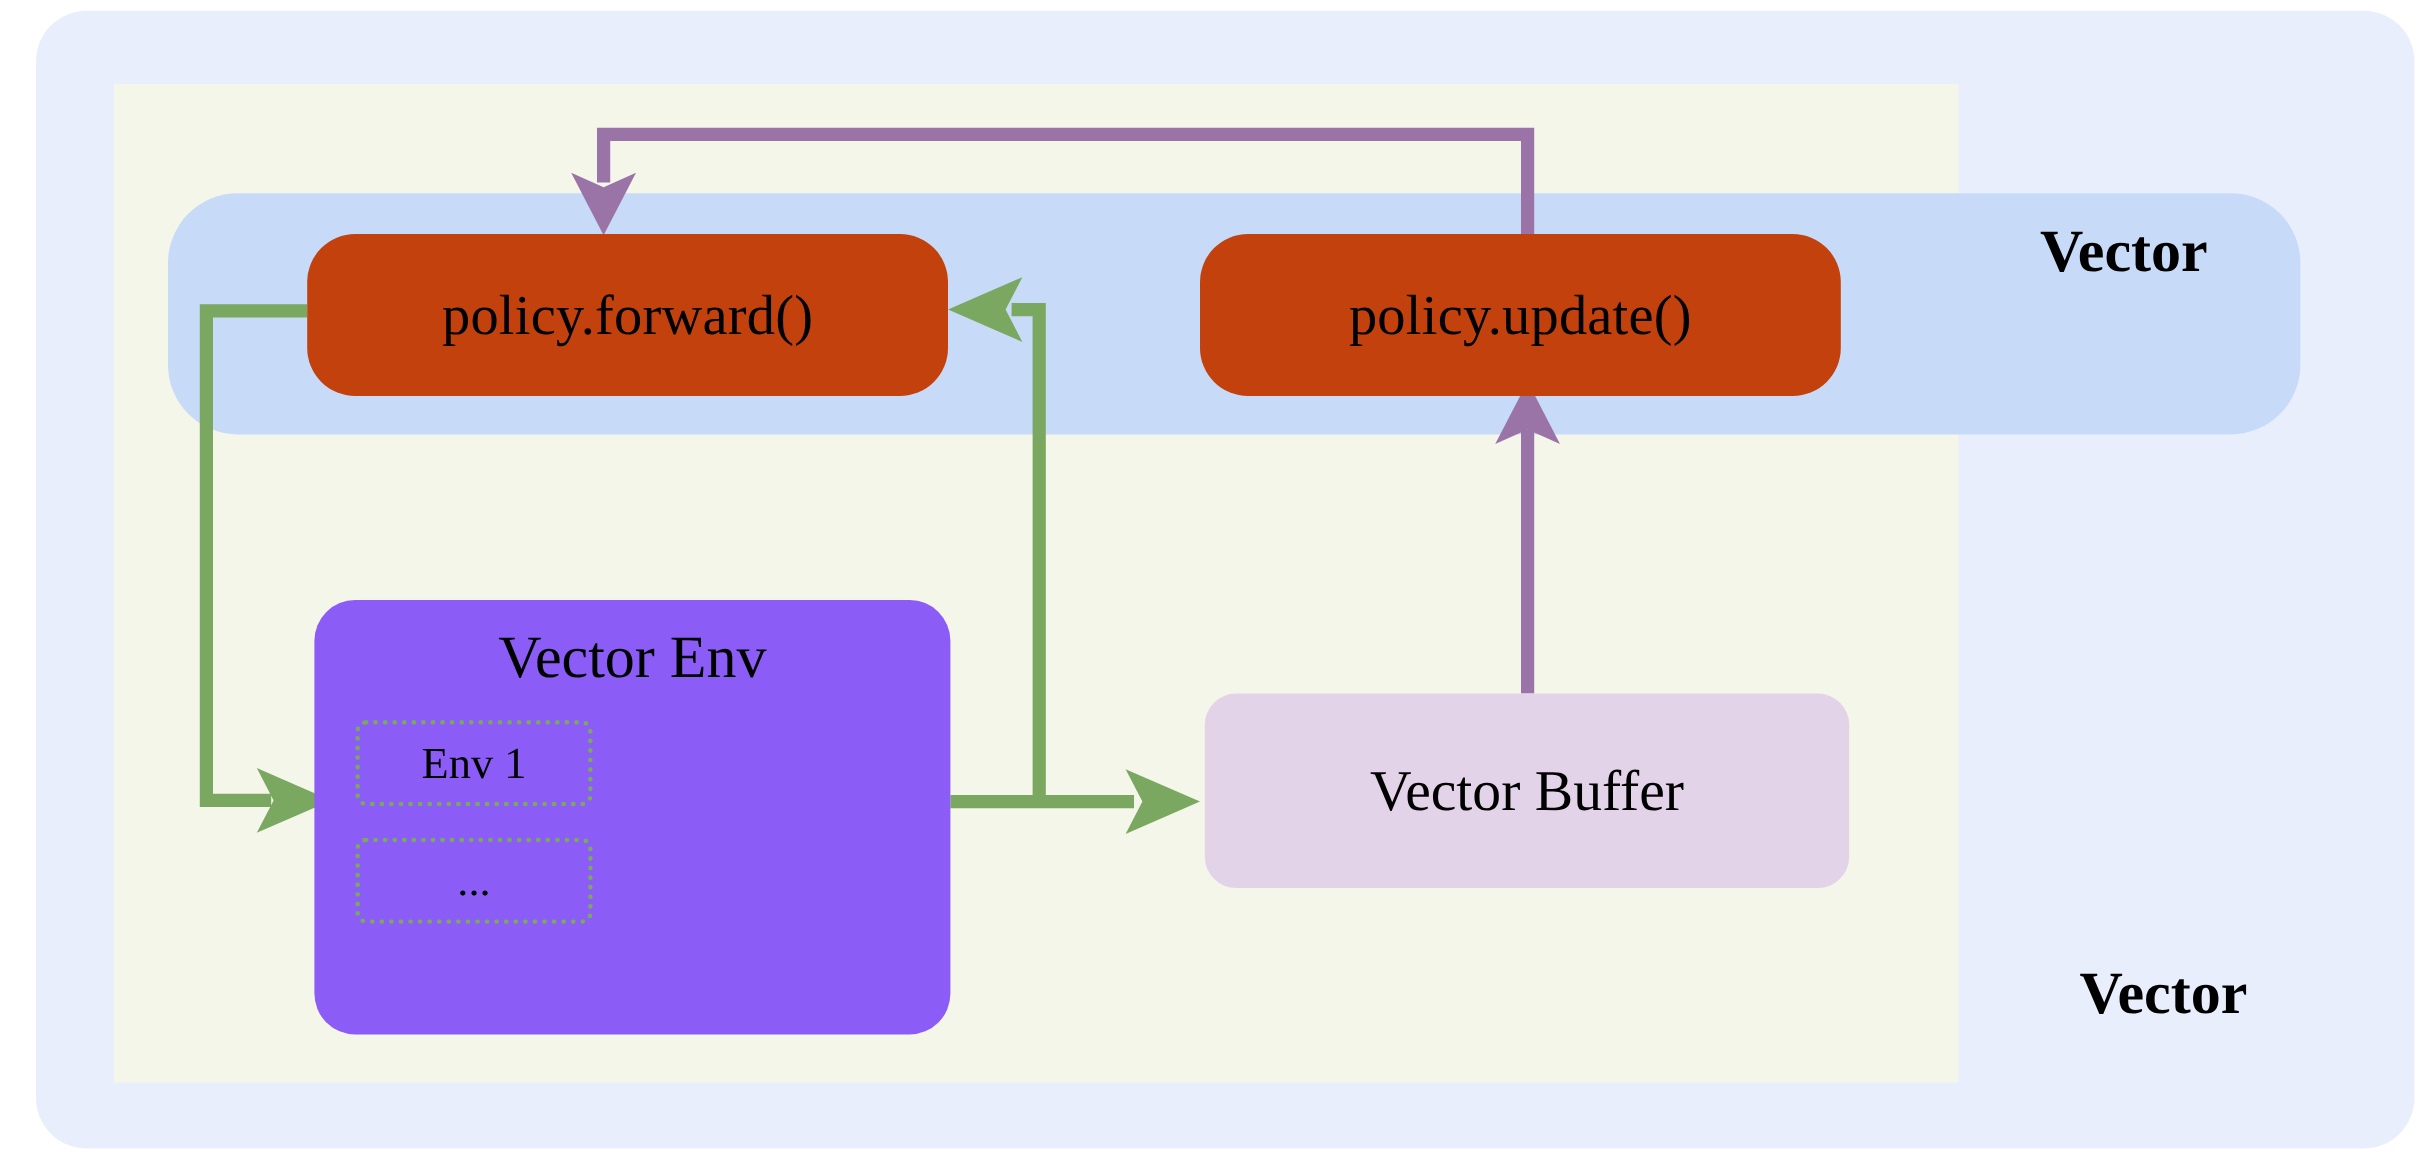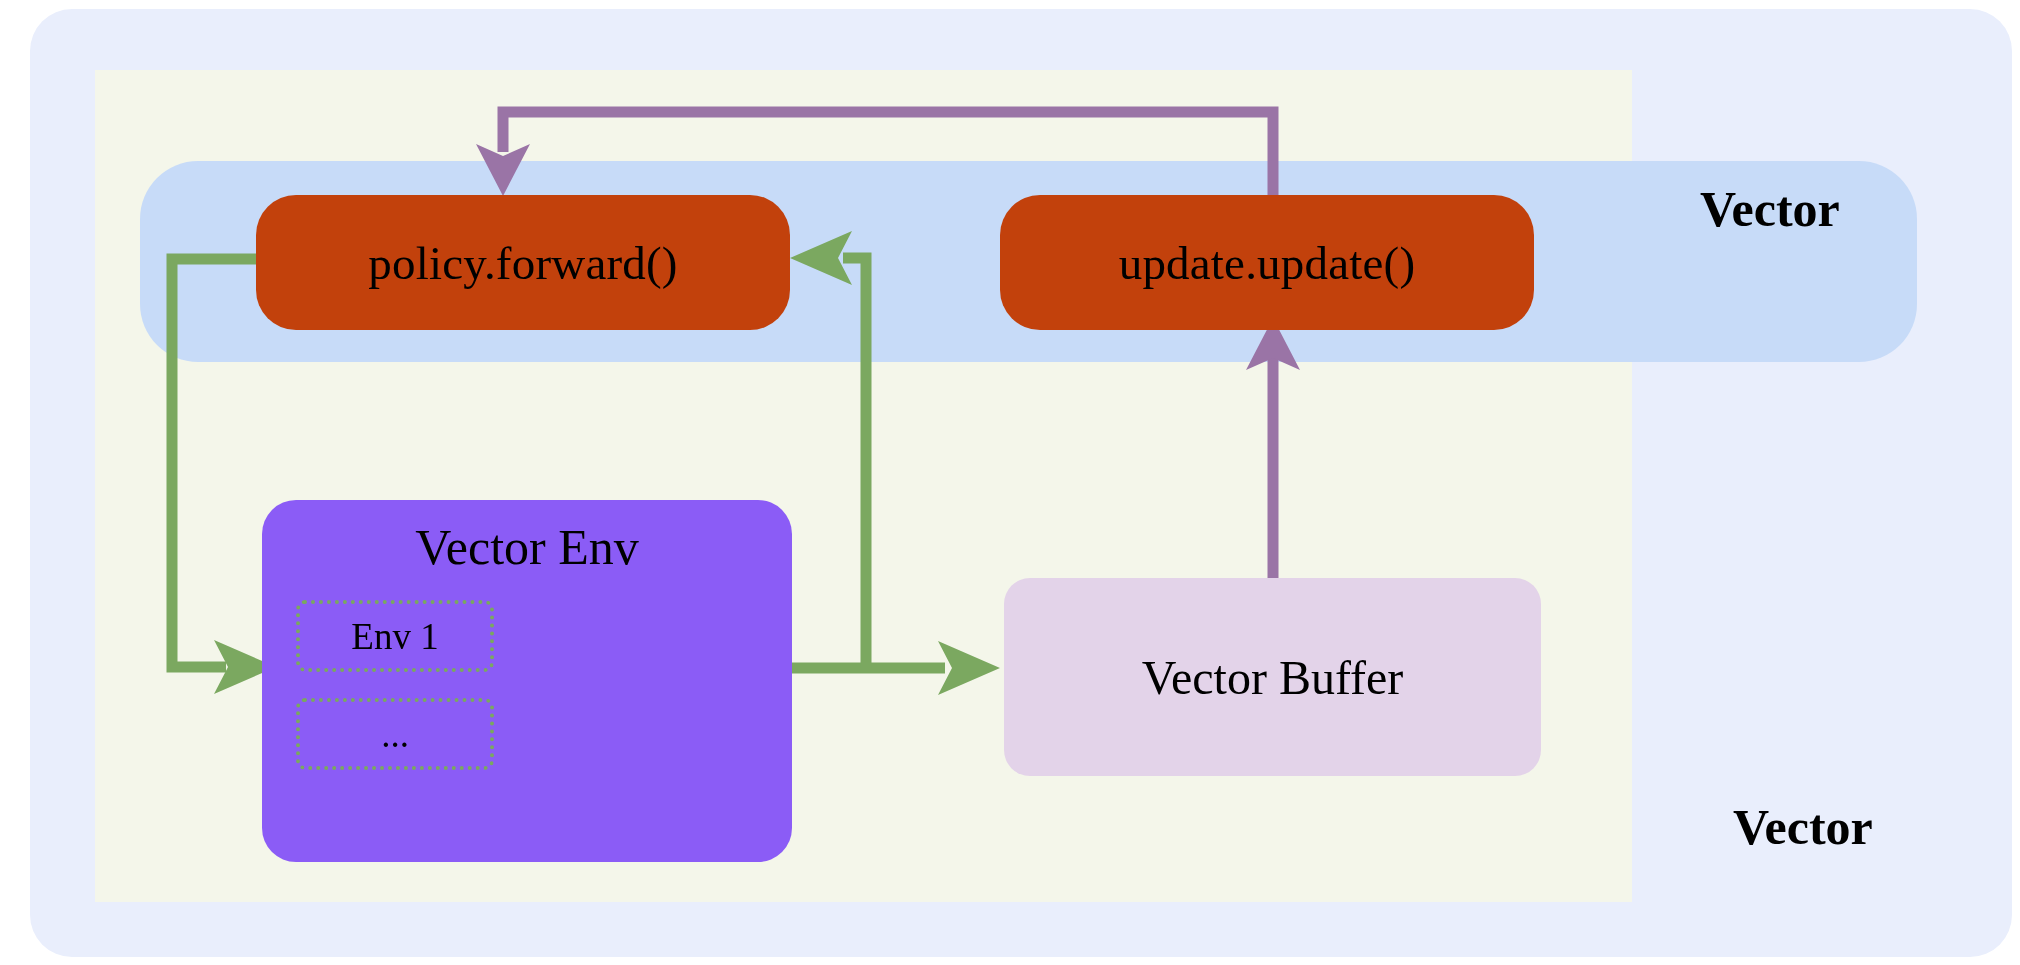--- a/index.html
+++ b/index.html
@@ -13,21 +13,21 @@
   .pill{position:absolute;background:#c2410c;border-radius:40px;display:flex;align-items:center;justify-content:center;color:#000;font-size:47px;letter-spacing:.2px;}
   .pill-forward{left:256px;top:195px;width:534px;height:135px;}
   .pill-update{left:1000px;top:195px;width:534px;height:135px;}
 
   .venv{position:absolute;left:262px;top:500px;width:530px;height:362px;background:#8b5cf6;border-radius:34px;}
   .venv-title{position:absolute;left:0;top:18px;width:100%;text-align:center;font-size:50px;color:#000;}
   .env-grid{position:absolute;left:34px;top:100px;width:462px;}
   .env-row{display:flex;gap:32px;margin-bottom:26px;}
   .env-cell{width:198px;height:72px;border:4px dotted #7aa85f;border-radius:9px;display:flex;align-items:center;justify-content:center;font-size:37px;color:#000;box-sizing:border-box;}
 
-  .vbuf{position:absolute;left:1004px;top:578px;width:537px;height:198px;background:#e3d3e9;border-radius:26px;display:flex;align-items:center;justify-content:center;font-size:48px;color:#000;}
+  .vbuf{position:absolute;left:1004px;top:578px;width:537px;height:162px;background:#e3d3e9;border-radius:26px;display:flex;align-items:center;justify-content:center;font-size:48px;color:#000;}
 
   .lbl{position:absolute;font-weight:bold;color:#000;font-size:50px;white-space:nowrap;}
   .lbl-policy{left:1700px;top:180px;}
   .lbl-collector{left:1322px;top:798px;}
   .lbl-trainer{left:1733px;top:798px;}
 
   svg.wires{position:absolute;left:0;top:0;width:2020px;height:965px;overflow:visible;}
 </style>
 </head>
 <body>
@@ -64,21 +64,21 @@
       <path d="M 1273 195 L 1273 112 L 503 112 L 503 152" fill="none" stroke="#9a74a6" stroke-width="11"></path>
       <polygon points="503,196 476,144 503,156 530,144" fill="#9a74a6"></polygon>
     </g>
   </svg>
 
   <div class="pill pill-forward">
     <span>policy.forward()</span>
   </div>
 
   <div class="pill pill-update">
-    <span>update.update()</span>
+    <span>policy.update()</span>
   </div>
 
   <div class="venv">
     <div class="venv-title">Vector Env</div>
     <div class="env-grid">
       <div class="env-row">
         <div class="env-cell">Env 1</div>
       </div>
       <div class="env-row">
         <div class="env-cell">...</div>

